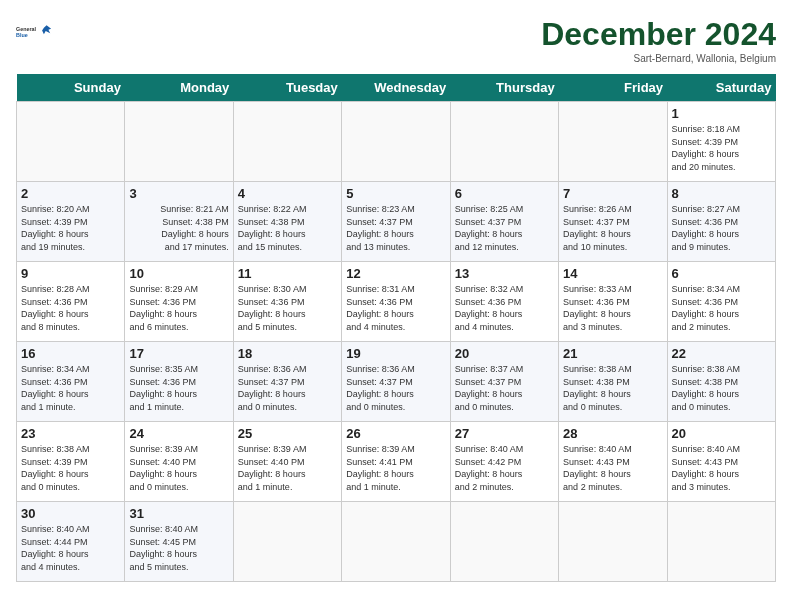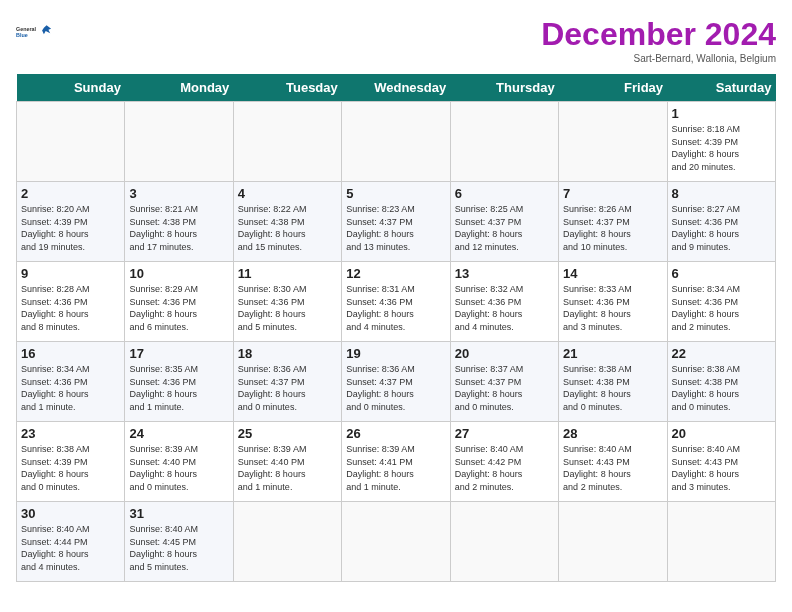--- a/index.html
+++ b/index.html
@@ -24,21 +24,21 @@
     .logo-bird {
       width: 36px;
       height: 30px;
     }
     .title-area {
       text-align: right;
     }
     .month-title {
       font-size: 32px;
       font-weight: bold;
-      color: #a21caf;
+      color: #14532d;
     }
     .subtitle {
       font-size: 10px;
       color: #555;
     }
     table {
       width: 100%;
       border-collapse: collapse;
       font-size: 10px;
     }
@@ -125,21 +125,21 @@
       <tr>
         <td>
           <span class="day-num">2</span>
           <div class="day-info" style="white-space: pre-line;">Sunrise: 8:20 AM
 Sunset: 4:39 PM
 Daylight: 8 hours
 and 19 minutes.</div>
         </td>
         <td>
           <span class="day-num">3</span>
-          <div class="day-info" style="white-space: pre-line;">Sunrise: 8:21 AM
+          <div class="day-info" style="white-space: pre-line; text-align: right;">Sunrise: 8:21 AM
 Sunset: 4:38 PM
 Daylight: 8 hours
 and 17 minutes.</div>
         </td>
         <td>
           <span class="day-num">4</span>
           <div class="day-info" style="white-space: pre-line;">Sunrise: 8:22 AM
 Sunset: 4:38 PM
 Daylight: 8 hours
 and 15 minutes.</div>

